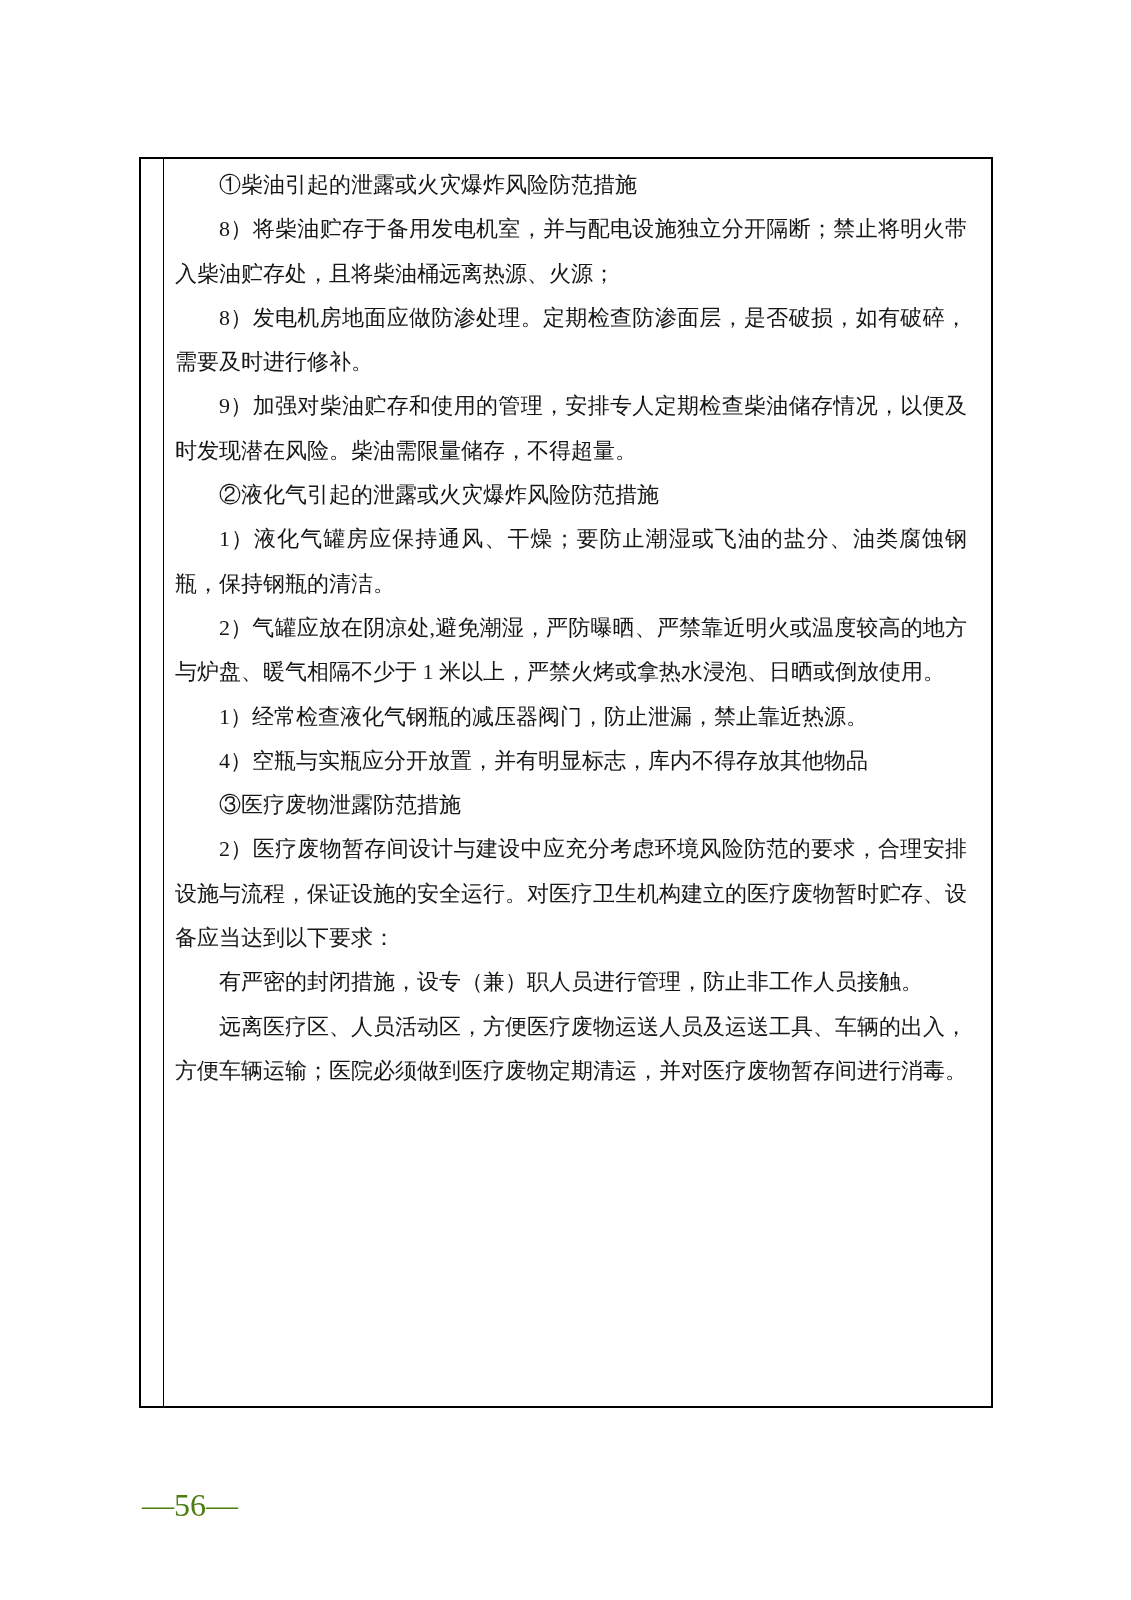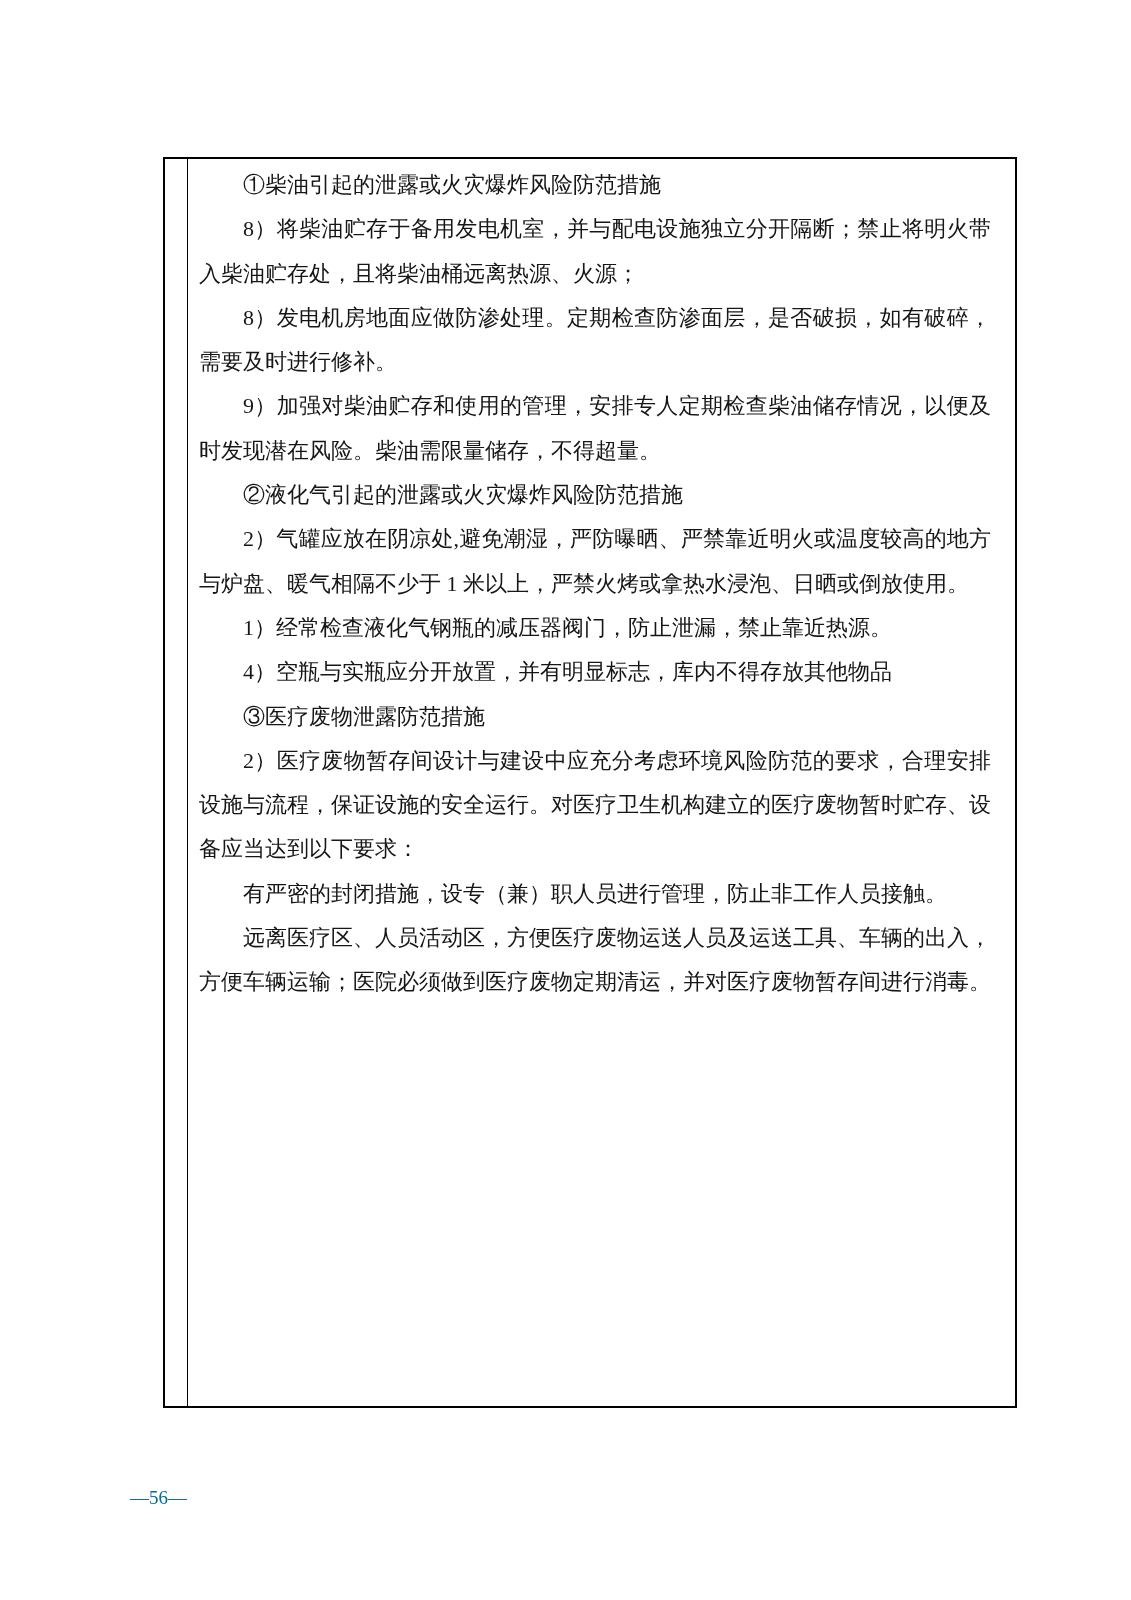--- a/index.html
+++ b/index.html
@@ -19,21 +19,20 @@
   .table-box {
     position: absolute;
     left: 139px;
     top: 157px;
     width: 854px;
     height: 1251px;
     border: 2px solid #000000;
     box-sizing: border-box;
     display: flex;
     background: #ffffff;
-    margin-left: 24px;
   }
   .gutter-cell {
     width: 22px;
     flex: 0 0 22px;
     border-right: 1.5px solid #000000;
   }
   .content-cell {
     flex: 1 1 auto;
     padding: 4px 24px 0 11px;
     overflow: hidden;
@@ -43,40 +42,41 @@
     font-size: 22px;
     line-height: 44.3px;
     text-align: justify;
     text-justify: inter-ideograph;
     text-indent: 2em;
     letter-spacing: 0;
     word-break: break-all;
   }
   .page-number {
     position: absolute;
-    left: 130px;
+    left: 142px;
     top: 1487px;
-    font-size: 19px;
-    color: #0369a1;
+    font-size: 32px;
+    color: #4d7c0f;
     letter-spacing: 0;
     white-space: nowrap;
   }
 </style>
 </head>
 <body>
 
 <div class="page">
   <div class="table-box">
     <div class="gutter-cell"></div>
     <div class="content-cell">
       <p class="para">①柴油引起的泄露或火灾爆炸风险防范措施</p>
       <p class="para">8）将柴油贮存于备用发电机室，并与配电设施独立分开隔断；禁止将明火带入柴油贮存处，且将柴油桶远离热源、火源；</p>
       <p class="para">8）发电机房地面应做防渗处理。定期检查防渗面层，是否破损，如有破碎，需要及时进行修补。</p>
       <p class="para">9）加强对柴油贮存和使用的管理，安排专人定期检查柴油储存情况，以便及时发现潜在风险。柴油需限量储存，不得超量。</p>
       <p class="para">②液化气引起的泄露或火灾爆炸风险防范措施</p>
+      <p class="para">1）液化气罐房应保持通风、干燥；要防止潮湿或飞油的盐分、油类腐蚀钢瓶，保持钢瓶的清洁。</p>
       <p class="para">2）气罐应放在阴凉处,避免潮湿，严防曝晒、严禁靠近明火或温度较高的地方与炉盘、暖气相隔不少于 1 米以上，严禁火烤或拿热水浸泡、日晒或倒放使用。</p>
       <p class="para">1）经常检查液化气钢瓶的减压器阀门，防止泄漏，禁止靠近热源。</p>
       <p class="para">4）空瓶与实瓶应分开放置，并有明显标志，库内不得存放其他物品</p>
       <p class="para">③医疗废物泄露防范措施</p>
       <p class="para">2）医疗废物暂存间设计与建设中应充分考虑环境风险防范的要求，合理安排设施与流程，保证设施的安全运行。对医疗卫生机构建立的医疗废物暂时贮存、设备应当达到以下要求：</p>
       <p class="para">有严密的封闭措施，设专（兼）职人员进行管理，防止非工作人员接触。</p>
       <p class="para">远离医疗区、人员活动区，方便医疗废物运送人员及运送工具、车辆的出入，方便车辆运输；医院必须做到医疗废物定期清运，并对医疗废物暂存间进行消毒。</p>
     </div>
   </div>
   <div class="page-number">—56—</div>

